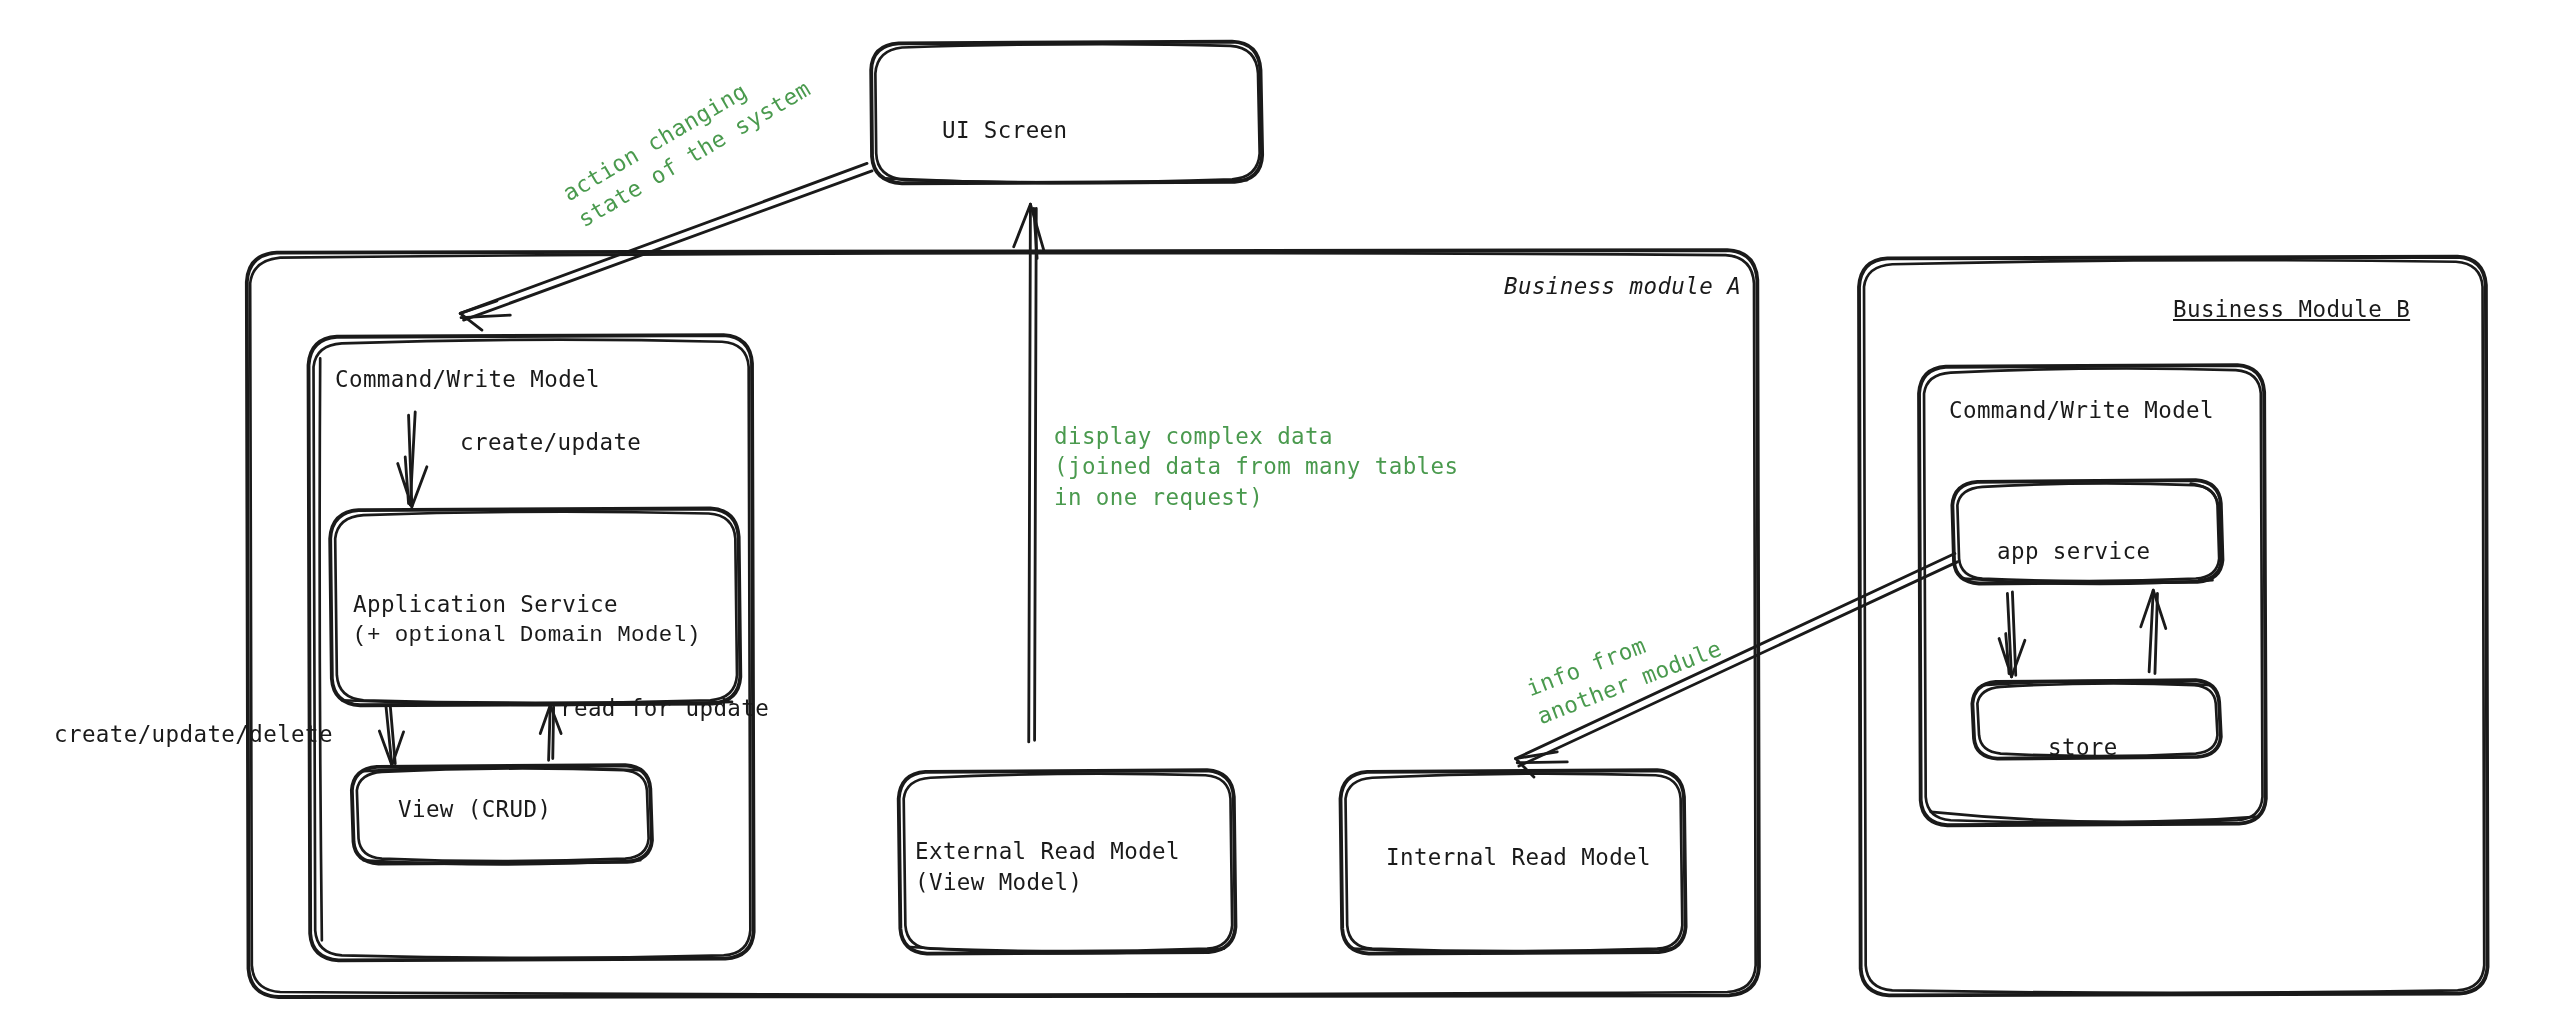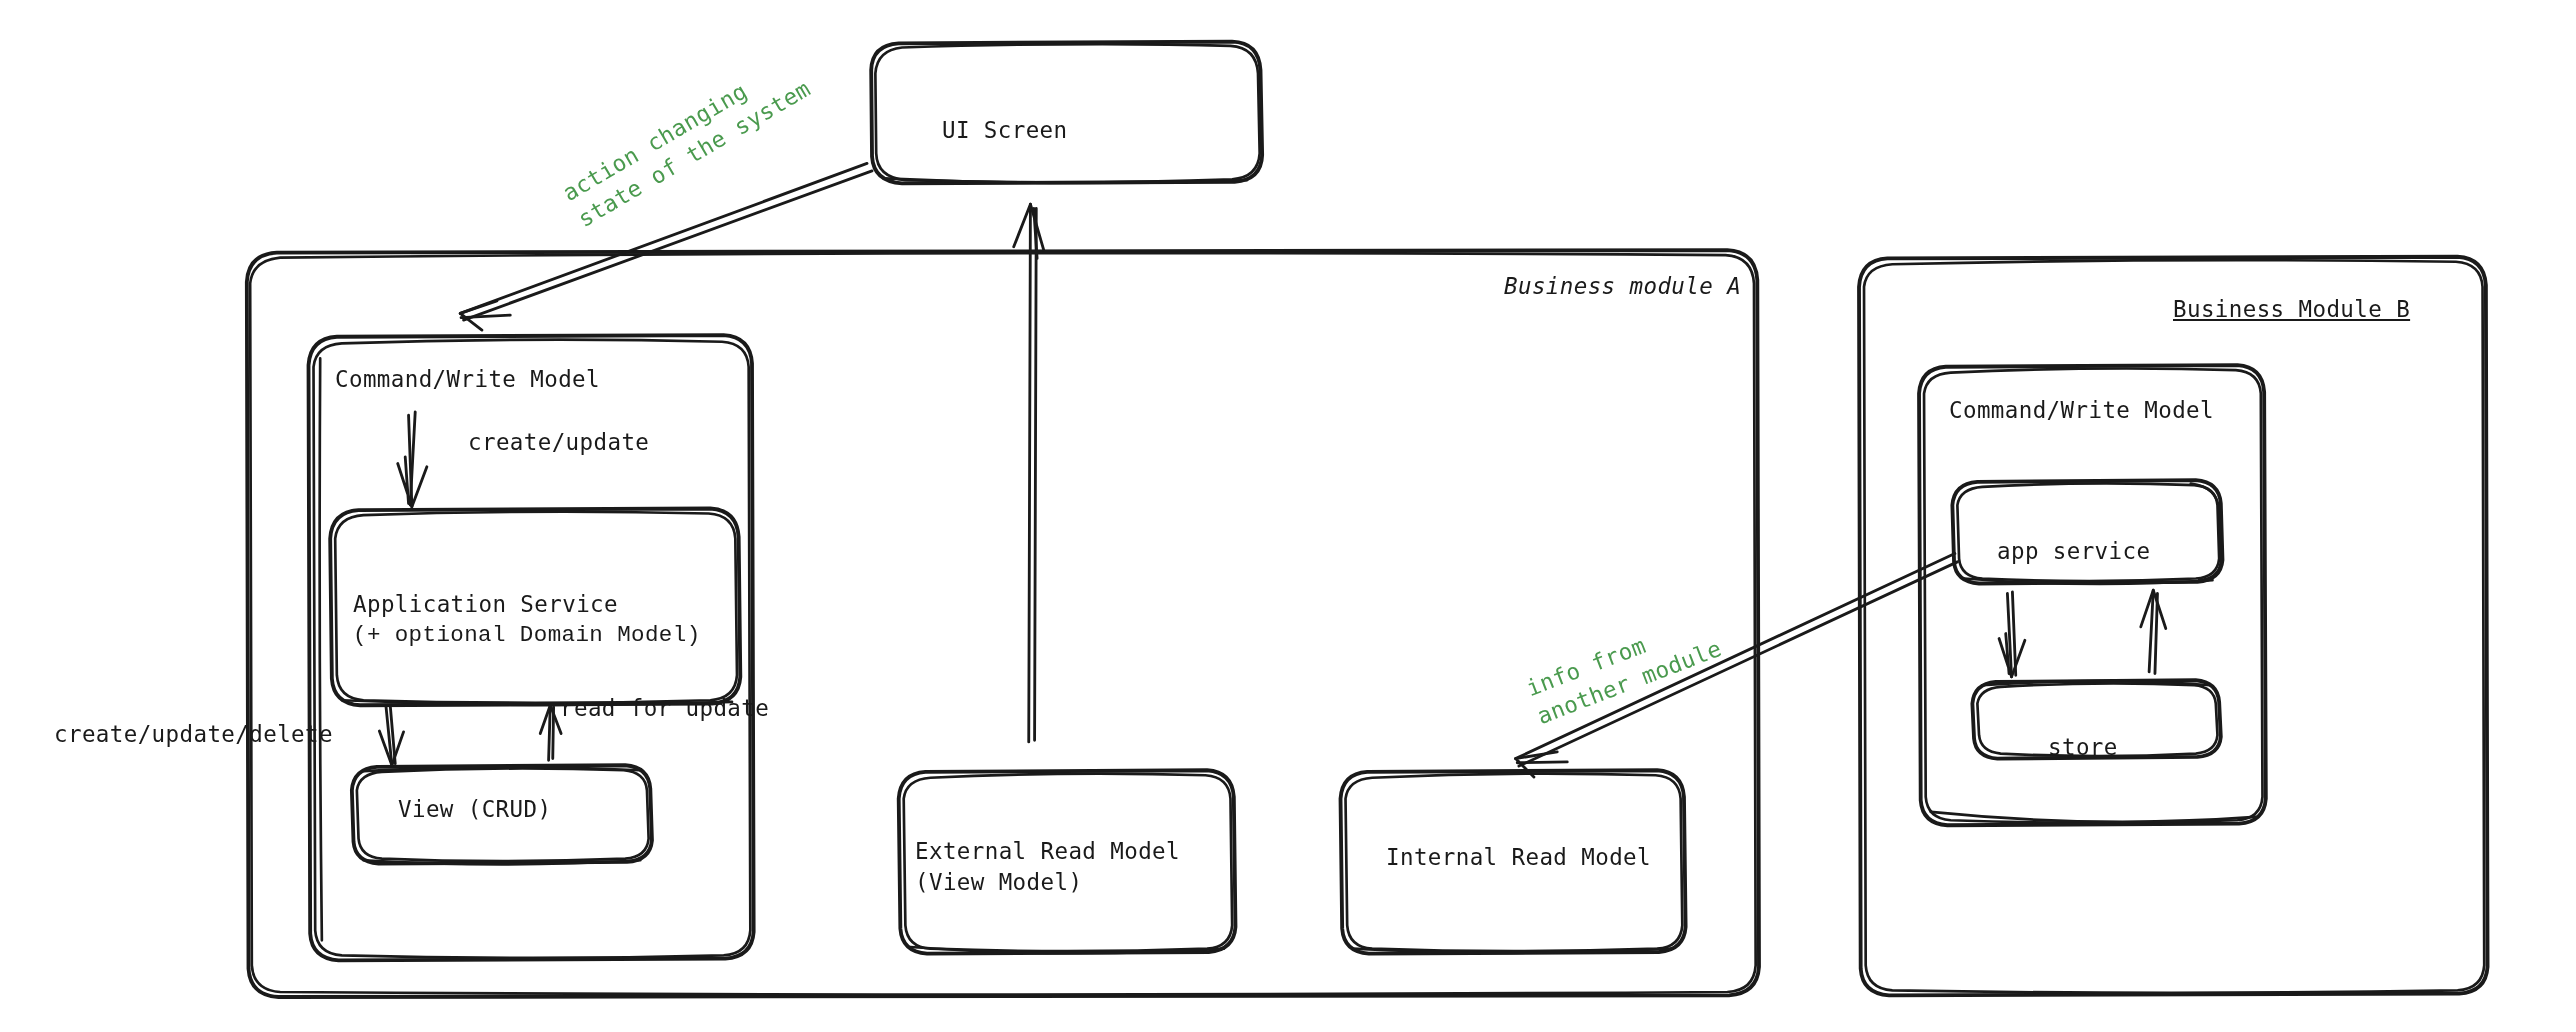--- a/index.html
+++ b/index.html
@@ -195,21 +195,21 @@
   </svg>
 
   <div class="lbl" style="left:942px; top:108px;margin-top:7px;">UI Screen</div>
 
   <div class="lbl" style="left:1504px; top:271px;font-style:italic;">Business module A</div>
 
   <div class="lbl" style="left:2173px; top:294px;text-decoration:underline;">Business Module B</div>
 
   <div class="lbl" style="left:335px; top:364px;">Command/Write Model</div>
 
-  <div class="lbl" style="left:460px; top:427px;margin-left:8px;">create/update</div>
+  <div class="lbl" style="left:460px; top:427px;">create/update</div>
 
   <div class="lbl" style="left:353px; top:589px;">Application Service</div>
   <div class="lbl" style="left:353px; top:620px;font-family:Liberation Mono, monospace;">(+ optional Domain Model)</div>
 
   <div class="lbl" style="left:54px; top:719px;">create/update/delete</div>
 
   <div class="lbl" style="left:560px; top:693px;text-align:center;">read for update</div>
 
   <div class="lbl" style="left:398px; top:794px;">View (CRUD)</div>
 
@@ -220,18 +220,21 @@
 
   <div class="lbl" style="left:1949px; top:395px;">Command/Write Model</div>
 
   <div class="lbl" style="left:1997px; top:536px;">app service</div>
 
   <div class="lbl" style="left:2004px; top:732px;margin-left:44px;">store</div>
 
   <div class="lbl green rot1" style="left:557px; top:182px;"><span>action changing</span>
 <span>state of the system</span></div>
 
+  <div class="lbl green" style="left:1054px; top:421px;"><span>display complex data</span>
+<span>(joined data from many tables</span>
+<span>in one request)</span></div>
 
   <div class="lbl green rot2" style="left:1522px; top:675px;"><span>info from</span>
 <span>another module</span></div>
 
 </div>
 
 
 </body></html>

